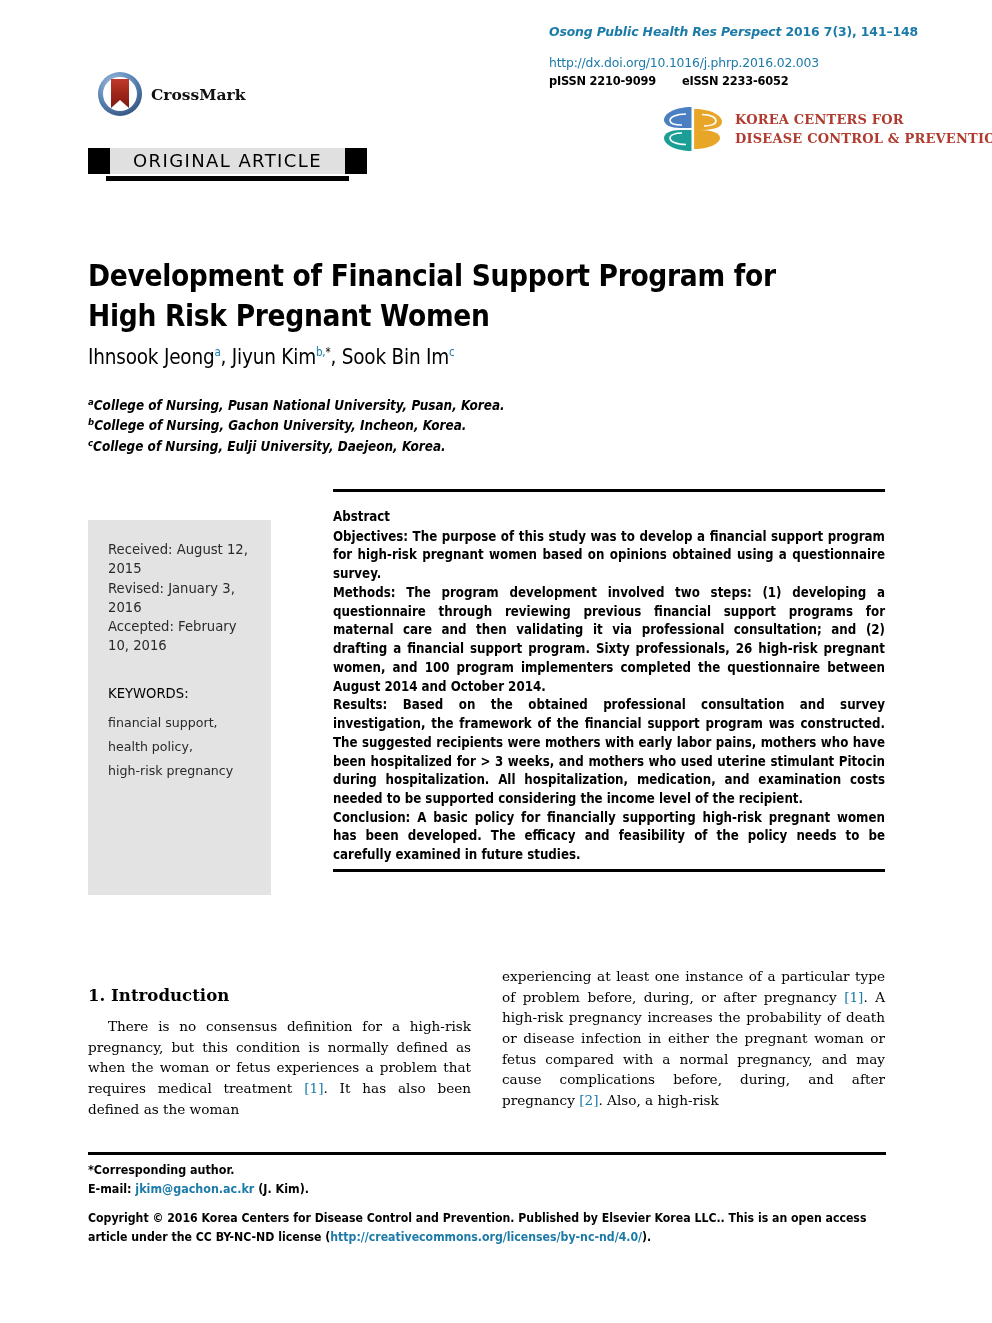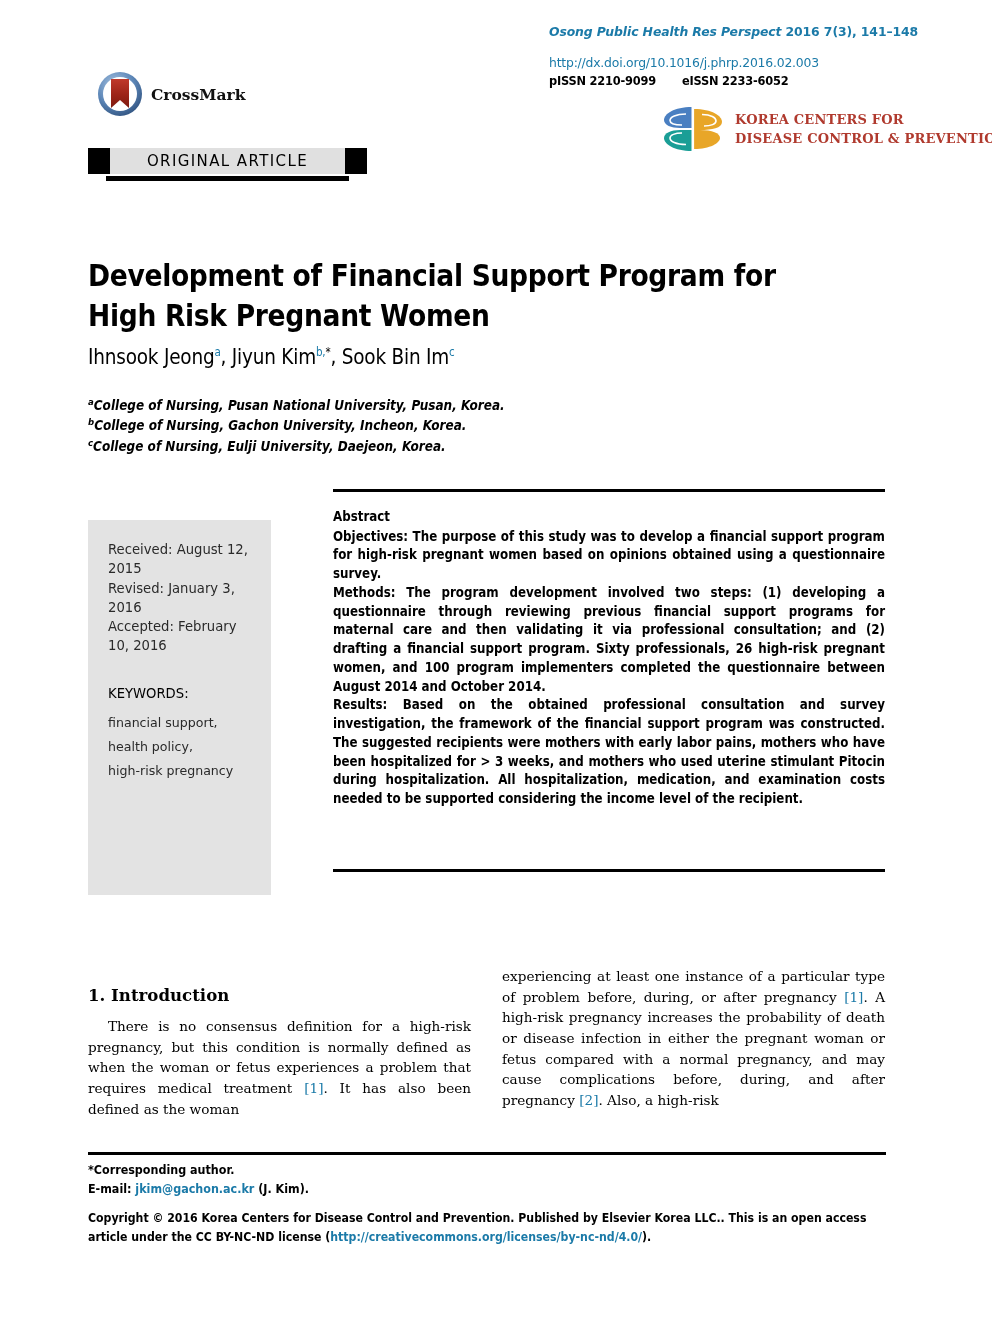--- a/index.html
+++ b/index.html
@@ -127,21 +127,21 @@
     width: 243px; height: 5px;
     background: #000;
   }
   .banner-label {
     position: absolute;
     left: 0; top: 0;
     width: 279px; height: 26px;
     line-height: 26px;
     text-align: center;
     font-family: "DejaVu Sans", sans-serif;
-    font-size: 15px;
+    font-size: 18px;
     font-weight: 400;
     letter-spacing: 1.4px;
     color: #000;
   }
 
   
   .article-title {
     position: absolute;
     left: 88px;
     top: 236px;
@@ -415,20 +415,21 @@
       </div>
     </div>
   </div>
 
   <div class="rule-top"></div>
   <div class="abstract">
     <span class="ab-head">Abstract</span>
     <p><span class="lbl">Objectives:</span><span> The purpose of this study was to develop a financial support program for high-risk pregnant women based on opinions obtained using a questionnaire survey.</span></p>
     <p><span class="lbl">Methods:</span><span> The program development involved two steps: (1) developing a questionnaire through reviewing previous financial support programs for maternal care and then validating it via professional consultation; and (2) drafting a financial support program. Sixty professionals, 26 high-risk pregnant women, and 100 program implementers completed the questionnaire between August 2014 and October 2014.</span></p>
     <p><span class="lbl">Results:</span><span> Based on the obtained professional consultation and survey investigation, the framework of the financial support program was constructed. The suggested recipients were mothers with early labor pains, mothers who have been hospitalized for &gt; 3 weeks, and mothers who used uterine stimulant Pitocin during hospitalization. All hospitalization, medication, and examination costs needed to be supported considering the income level of the recipient.</span></p>
+    <p><span class="lbl">Conclusion:</span><span> A basic policy for financially supporting high-risk pregnant women has been developed. The efficacy and feasibility of the policy needs to be carefully examined in future studies.</span></p>
   </div>
   <div class="rule-bottom"></div>
 
   <h2 class="section-head">1. Introduction</h2>
 
   <div class="col col-left">
     <p class="indent"><span>There is no consensus definition for a high-risk pregnancy, but this condition is normally defined as when the woman or fetus experiences a problem that requires medical treatment </span><span class="cite">[1]</span><span>. It has also been defined as the woman</span></p>
   </div>
 
   <div class="col col-right">

